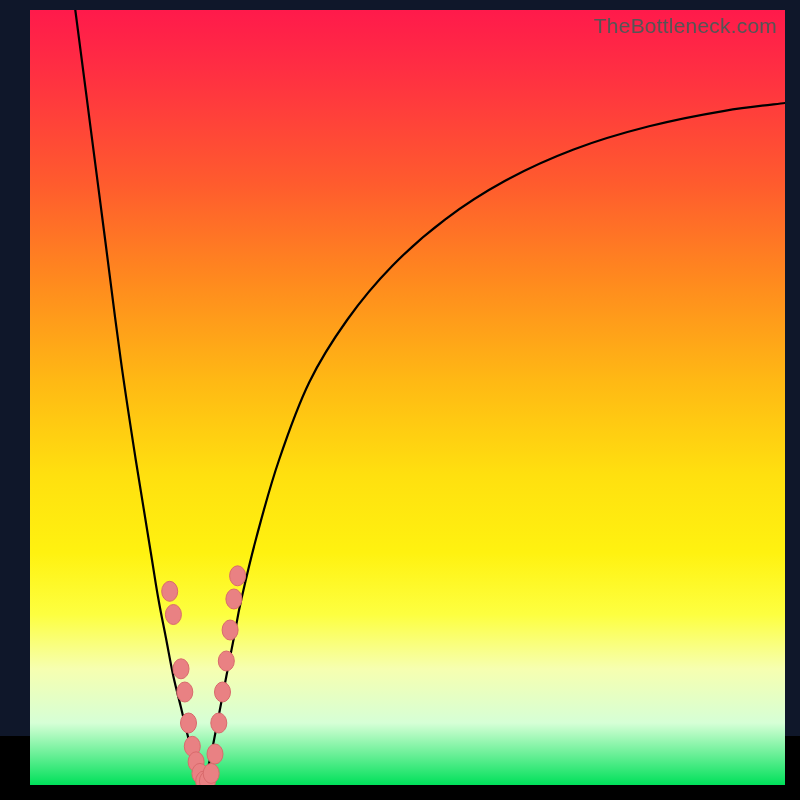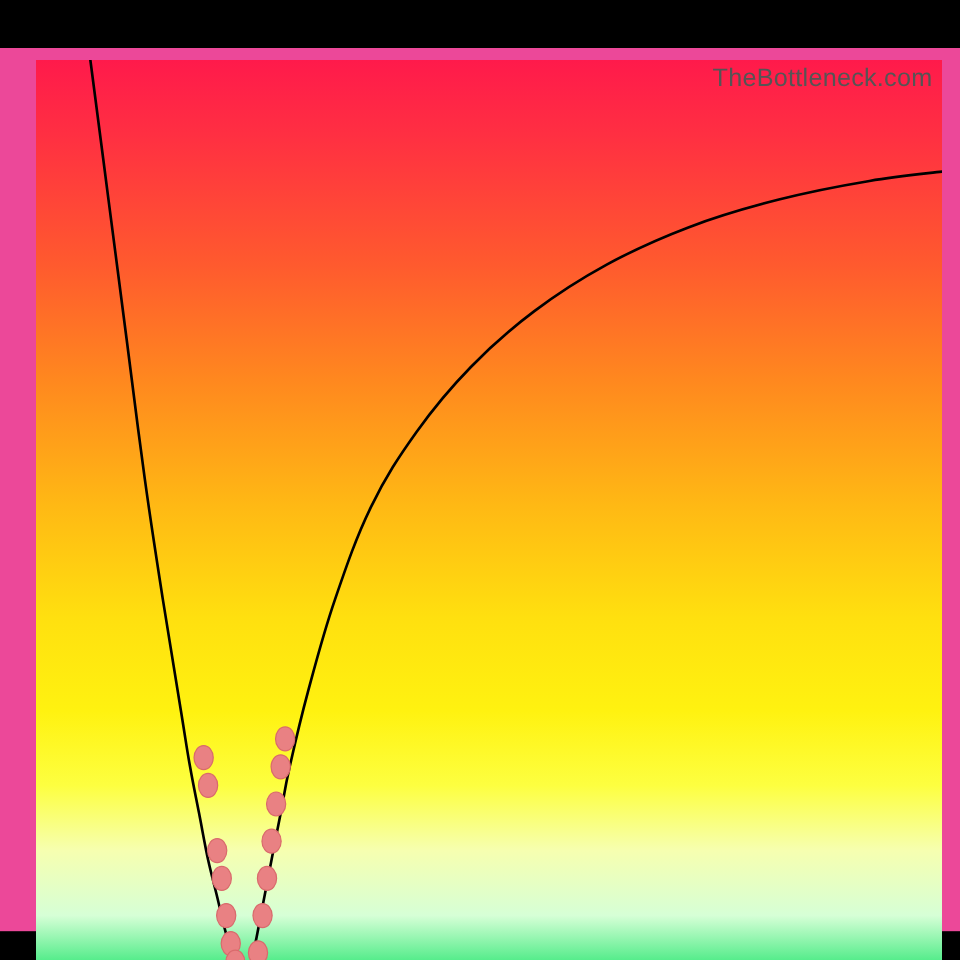--- a/index.html
+++ b/index.html
@@ -9,22 +9,21 @@
     height: 800px;
     overflow: hidden;
     background: #000;
     font-family: Arial, Helvetica, sans-serif;
   }
   .frame {
     position: absolute;
     left: 0; top: 0;
     width: 800px;
     height: 736px;
-    background: #ec4899;
-    margin-top: 40px;
+    background: #0f172a;
   }
   .plot {
     position: absolute;
     left: 30px;
     top: 10px;
     width: 755px;
     height: 775px;
     background: linear-gradient(to bottom,
       #ff1a4b 0%,
       #ff2f42 8%,

